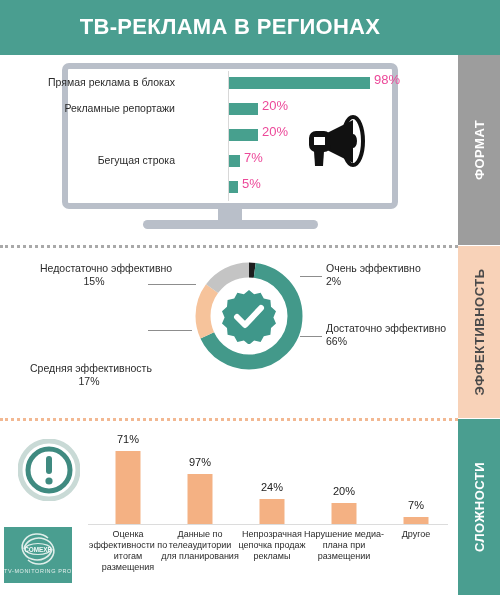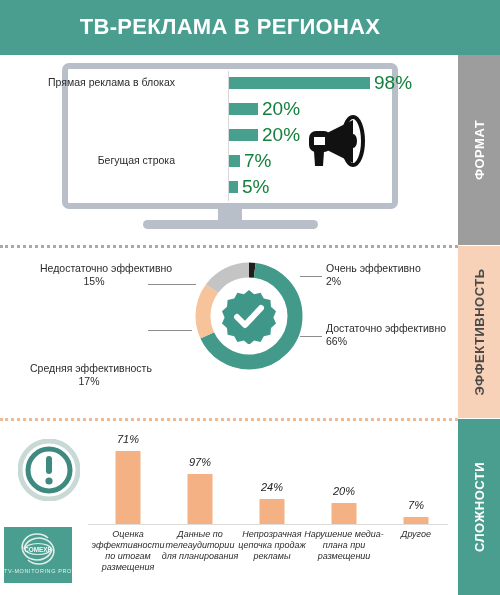--- a/index.html
+++ b/index.html
@@ -34,35 +34,35 @@
   .tv-neck{position:absolute;left:218px;top:209px;width:24px;height:13px;background:#b9bfc9;}
   .tv-base{position:absolute;left:143px;top:220px;width:175px;height:9px;
       background:#b9bfc9;border-radius:5px;}
   .tv-screen{position:absolute;left:68px;top:69px;width:324px;height:134px;}
   .axis-line{position:absolute;left:160px;top:2px;width:1px;height:130px;background:#d8d8d8;}
 
   .brow{position:absolute;left:0;height:22px;width:277px;}
   .brow .blab{position:absolute;right:170px;top:3px;width:160px;text-align:right;
       font-size:10.5px;color:#2b2b2b;white-space:nowrap;}
   .brow .bbar{position:absolute;left:161px;top:4px;height:12px;background:#47a08e;}
-  .brow .bval{position:absolute;top:-1px;font-size:19px;color:#15803d;white-space:nowrap;}
+  .brow .bval{position:absolute;top:-1px;font-size:13px;color:#ec4899;white-space:nowrap;}
 
   .megaphone{position:absolute;left:233px;top:45px;width:68px;height:58px;}
 
   
   .donut-wrap{position:absolute;left:0;top:246px;width:458px;height:172px;}
   .donut{position:absolute;left:193px;top:14px;width:112px;height:112px;}
   .badge{position:absolute;left:221px;top:42px;width:56px;height:56px;}
 
   .dlab{position:absolute;font-size:10.5px;color:#2b2b2b;line-height:13px;white-space:nowrap;}
   .dlab.r{text-align:center;}
   .leader{position:absolute;background:#8d8d8d;height:1px;}
 
   
-  .sec3{position:absolute;left:0;top:419px;width:364px;height:176px;font-style:italic;}
+  .sec3{position:absolute;left:0;top:419px;width:364px;height:176px;}
   .excl{position:absolute;left:18px;top:20px;width:62px;height:62px;}
   .base-line{position:absolute;left:88px;top:105px;width:360px;height:1px;background:#dcdcdc;}
   .col{position:absolute;top:0;width:72px;}
   .col .cbar{position:absolute;left:50%;transform:translateX(-50%);
       width:25px;background:#f4b183;bottom:0;}
   .colbarbox{position:absolute;left:0;top:8px;width:72px;height:97px;}
   .cval{position:absolute;left:0;width:72px;text-align:center;font-size:11px;color:#222;}
   .clab{position:absolute;left:-4px;top:110px;width:80px;text-align:center;
       font-size:9px;color:#2b2b2b;line-height:11px;}
 
@@ -99,20 +99,21 @@
 <div class="tv-screen">
   <div class="axis-line"></div>
 
   <div class="brow" style="top:4px">
     <div class="blab">Прямая реклама в блоках</div>
     <div class="bbar" style="width:141px"></div>
     <div class="bval" style="left:306px">98%</div>
   </div>
 
   <div class="brow" style="top:30px">
+    <div class="blab">Рекламные репортажи</div>
     <div class="bbar" style="width:29px"></div>
     <div class="bval" style="left:194px">20%</div>
   </div>
 
   <div class="brow" style="top:56px">
     <div class="bbar" style="width:29px"></div>
     <div class="bval" style="left:194px">20%</div>
   </div>
 
   <div class="brow" style="top:82px">

